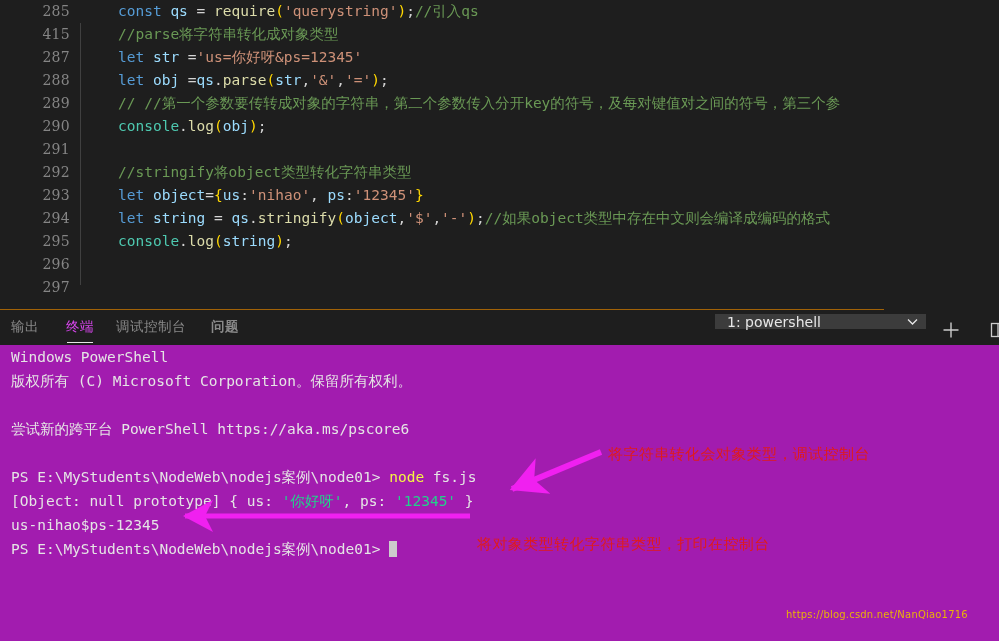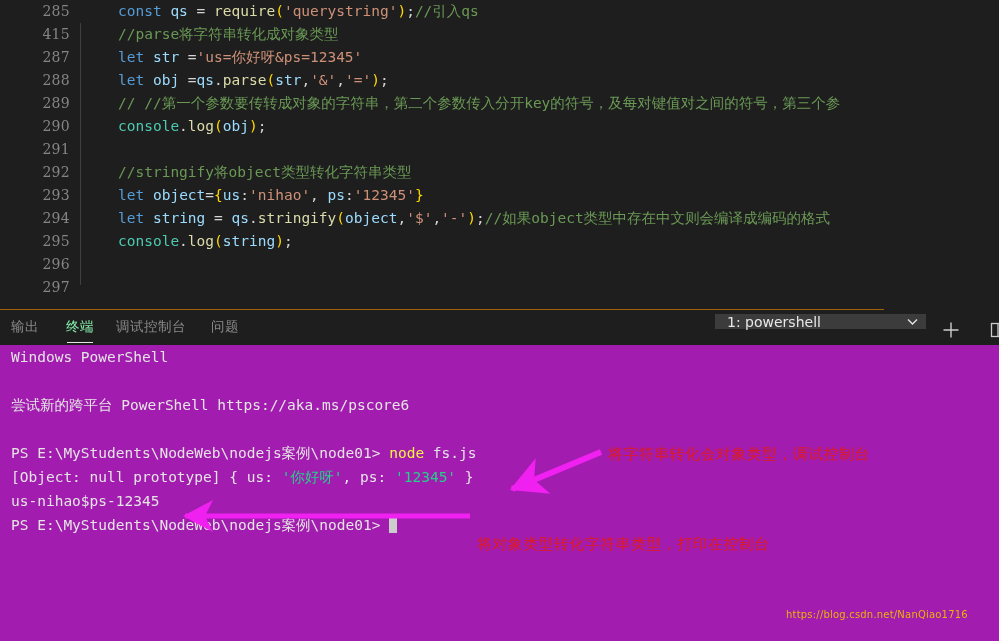--- a/index.html
+++ b/index.html
@@ -87,21 +87,21 @@
   .ptab {
     position: absolute;
     top: 8px;
     font-family: "DejaVu Sans", "Liberation Sans", sans-serif;
     font-size: 13.5px;
     color: #8a8a8a;
     letter-spacing: 0.5px;
     cursor: pointer;
   }
   .ptab.active {
-    color: #86efac;
+    color: #d946ef;
   }
   .ptab.active::after {
     content: "";
     position: absolute;
     left: 1px;
     right: 1px;
     bottom: -7px;
     height: 1px;
     background: #e7e7e7;
   }
@@ -240,24 +240,25 @@
       <div class="code-line"><span class="lnum">296</span><span class="ctext"></span></div>
       <div class="code-line"><span class="lnum">297</span><span class="ctext"></span></div>
     </div>
 </div>
 
 <div id="panel">
   <div id="panel-tabs">
       <div class="ptab" style="left: 11px;">输出</div>
       <div class="ptab active" style="left: 66px;">终端</div>
       <div class="ptab" style="left: 116px;">调试控制台</div>
-      <div class="ptab" style="left: 211px;">问题</div>
+      <div class="ptab" style="left: 211px; font-weight: bold;">问题</div>
     </div>
   <div id="terminal">
       <div class="tline"><span class="t-white">Windows PowerShell</span></div>
+      <div class="tline"><span class="t-white">版权所有 (C) Microsoft Corporation。保留所有权利。</span></div>
       <div class="tline"><span class="t-white"></span></div>
       <div class="tline"><span class="t-white">尝试新的跨平台 PowerShell https://aka.ms/pscore6</span></div>
       <div class="tline"><span class="t-white"></span></div>
       <div class="tline"><span class="t-white">PS E:\MyStudents\NodeWeb\nodejs案例\node01&gt; </span><span class="t-yellow">node</span><span class="t-white"> fs.js</span></div>
       <div class="tline"><span class="t-white">[Object: null prototype] { us: </span><span class="t-green">'你好呀'</span><span class="t-white">, ps: </span><span class="t-green">'12345'</span><span class="t-white"> }</span></div>
       <div class="tline"><span class="t-white">us-nihao$ps-12345</span></div>
       <div class="tline"><span class="t-white">PS E:\MyStudents\NodeWeb\nodejs案例\node01&gt; </span><span class="t-cursor"></span></div>
     </div>
 </div>
 

